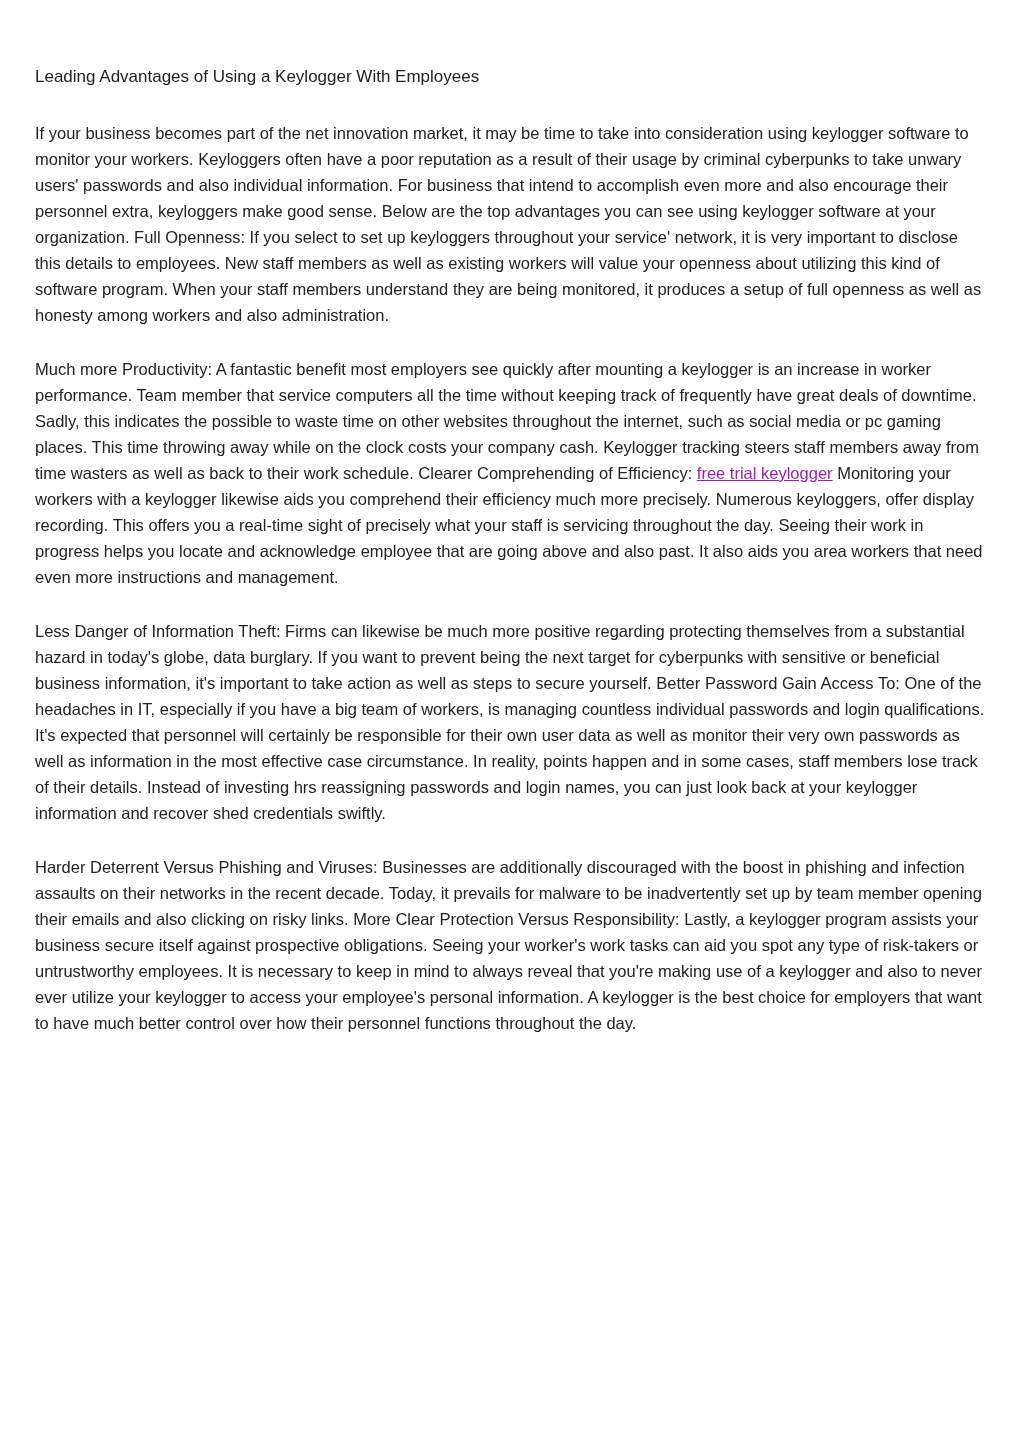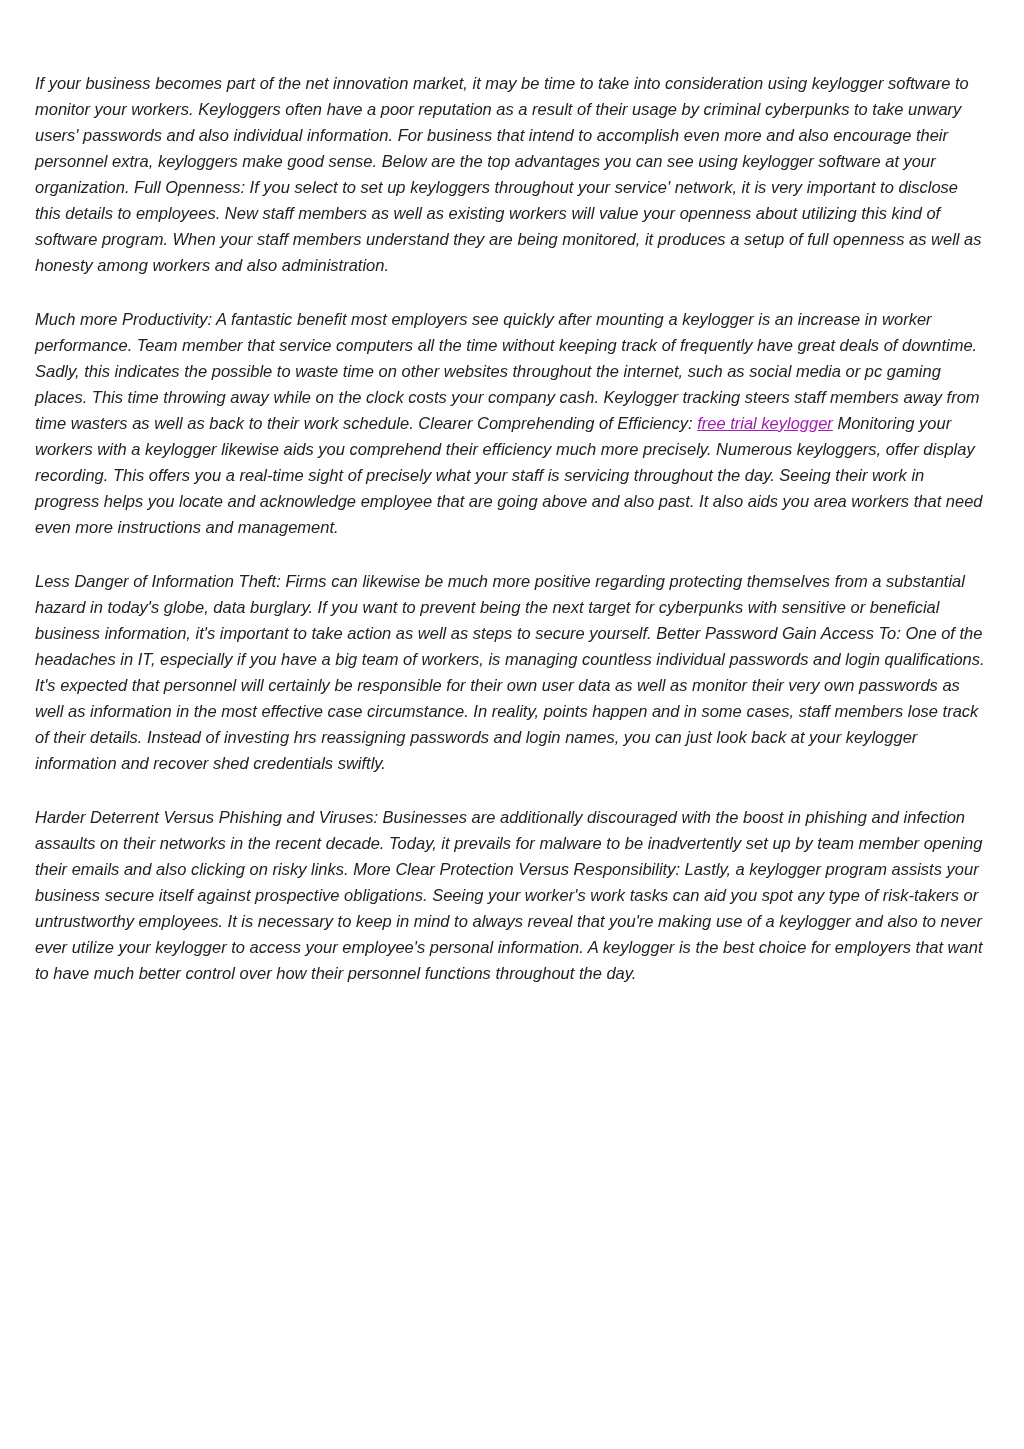--- a/index.html
+++ b/index.html
@@ -25,33 +25,33 @@
     font-size: 17px;
     font-weight: 400;
     line-height: 26px;
     color: #222222;
   }
   .para {
     margin: 6px 0 28px 0;
     font-size: 16.5px;
     line-height: 26px;
     color: #222222;
-    font-style: italic;
   }
   .link {
     color: #a21caf;
     text-decoration: underline;
     cursor: pointer;
   }
 </style>
 </head>
 <body>
 
 <div class="page">
 
+  <h1 class="doc-title">Leading Advantages of Using a Keylogger With Employees</h1>
 
   <p class="para">If your business becomes part of the net innovation market, it may be time to take into consideration using keylogger software to monitor your workers. Keyloggers often have a poor reputation as a result of their usage by criminal cyberpunks to take unwary users' passwords and also individual information. For business that intend to accomplish even more and also encourage their personnel extra, keyloggers make good sense. Below are the top advantages you can see using keylogger software at your organization. Full Openness: If you select to set up keyloggers throughout your service' network, it is very important to disclose this details to employees. New staff members as well as existing workers will value your openness about utilizing this kind of software program. When your staff members understand they are being monitored, it produces a setup of full openness as well as honesty among workers and also administration.</p>
 
   <p class="para"><span>Much more Productivity: A fantastic benefit most employers see quickly after mounting a keylogger is an increase in worker performance. Team member that service computers all the time without keeping track of frequently have great deals of downtime. Sadly, this indicates the possible to waste time on other websites throughout the internet, such as social media or pc gaming places. This time throwing away while on the clock costs your company cash. Keylogger tracking steers staff members away from time wasters as well as back to their work schedule. Clearer Comprehending of Efficiency: </span><a class="link" href="#">free trial keylogger</a><span> Monitoring your workers with a keylogger likewise aids you comprehend their efficiency much more precisely. Numerous keyloggers, offer display recording. This offers you a real-time sight of precisely what your staff is servicing throughout the day. Seeing their work in progress helps you locate and acknowledge employee that are going above and also past. It also aids you area workers that need even more instructions and management.</span></p>
 
   <p class="para">Less Danger of Information Theft: Firms can likewise be much more positive regarding protecting themselves from a substantial hazard in today's globe, data burglary. If you want to prevent being the next target for cyberpunks with sensitive or beneficial business information, it's important to take action as well as steps to secure yourself. Better Password Gain Access To: One of the headaches in IT, especially if you have a big team of workers, is managing countless individual passwords and login qualifications. It's expected that personnel will certainly be responsible for their own user data as well as monitor their very own passwords as well as information in the most effective case circumstance. In reality, points happen and in some cases, staff members lose track of their details. Instead of investing hrs reassigning passwords and login names, you can just look back at your keylogger information and recover shed credentials swiftly.</p>
 
   <p class="para">Harder Deterrent Versus Phishing and Viruses: Businesses are additionally discouraged with the boost in phishing and infection assaults on their networks in the recent decade. Today, it prevails for malware to be inadvertently set up by team member opening their emails and also clicking on risky links. More Clear Protection Versus Responsibility: Lastly, a keylogger program assists your business secure itself against prospective obligations. Seeing your worker's work tasks can aid you spot any type of risk-takers or untrustworthy employees. It is necessary to keep in mind to always reveal that you're making use of a keylogger and also to never ever utilize your keylogger to access your employee's personal information. A keylogger is the best choice for employers that want to have much better control over how their personnel functions throughout the day.</p>
 
 </div>

